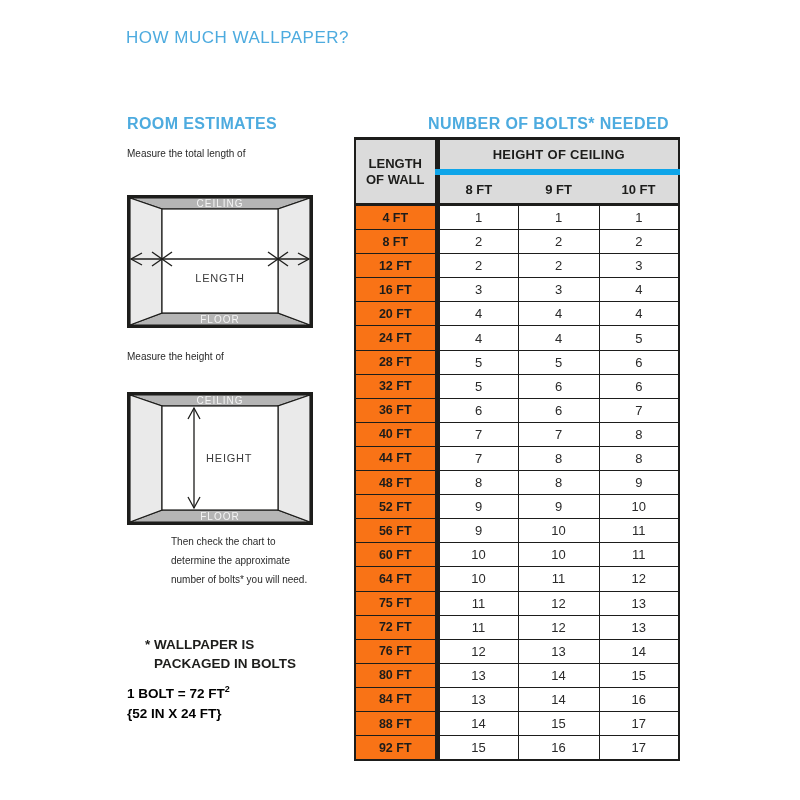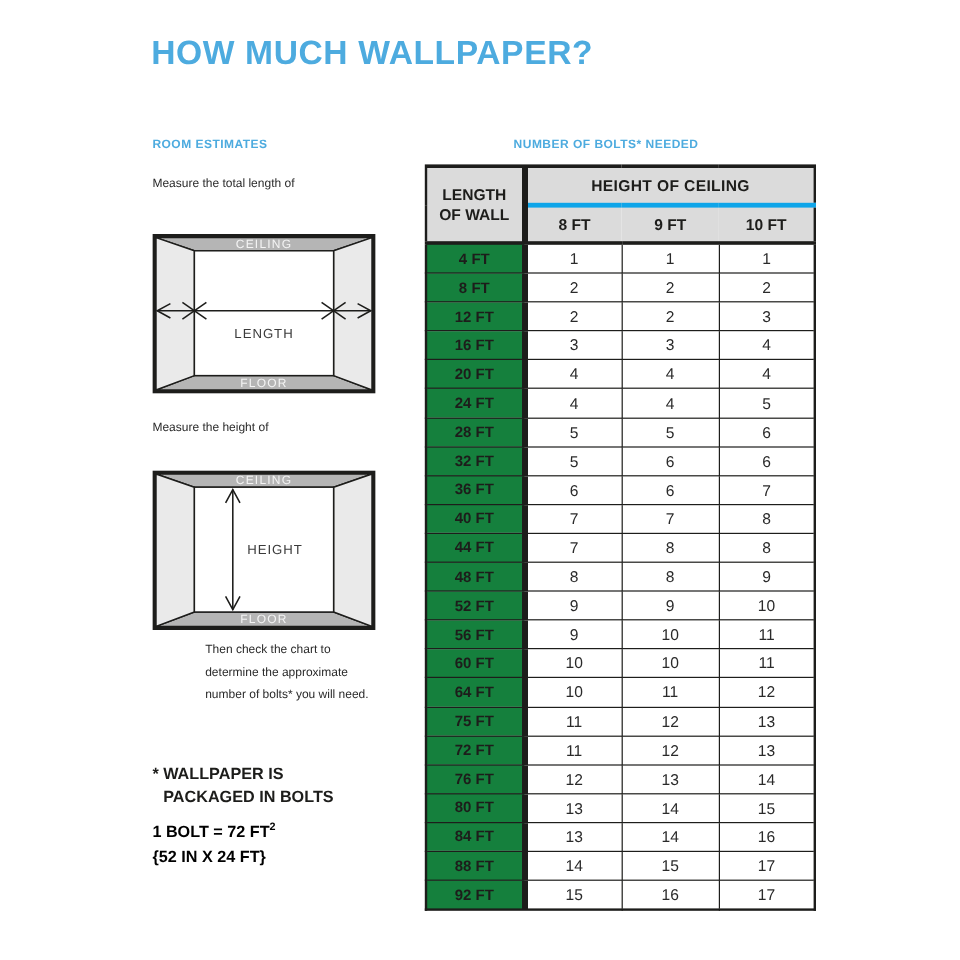--- a/index.html
+++ b/index.html
@@ -4,35 +4,35 @@
 <style>
   html,body{margin:0;padding:0;}
   body{
     width:800px;height:800px;position:relative;background:#ffffff;
     font-family:"Liberation Sans", sans-serif;color:#231f20;overflow:hidden;
   }
   .abs{position:absolute;}
 
   
   .main-title{
-    left:126px;top:28px;font-size:28px;font-weight:bold;letter-spacing:0.5px;
+    left:126px;top:28px;font-size:17px;font-weight:normal;letter-spacing:0.5px;
     color:#4dabdf;white-space:nowrap;
   }
   .section-heading{
-    font-size:10px;font-weight:bold;letter-spacing:0.4px;color:#4dabdf;white-space:nowrap;
+    font-size:16px;font-weight:bold;letter-spacing:0.4px;color:#4dabdf;white-space:nowrap;
   }
   .left-heading{left:127px;top:115px;}
   .table-heading{left:428px;top:115px;}
 
   
   .body-text{font-size:10px;line-height:19px;color:#2a2a2a;}
   .step1{left:127px;top:144px;}
   .step2{left:127px;top:347px;}
   .step3{left:127px;top:532px;margin-left:44px;}
-  .footnote{left:127px;top:635px;font-size:13.5px;font-weight:bold;line-height:19px;color:#1d1d1b;}
+  .footnote{left:145px;top:635px;font-size:13.5px;font-weight:bold;line-height:19px;color:#1d1d1b;}
   .footnote .indent{padding-left:9px;}
   .bolt-info{left:127px;top:679px;font-size:13.5px;font-weight:bold;line-height:20px;color:#000000;}
   .bolt-info sup{font-size:9px;}
 
   
   .diagram1{left:127px;top:195px;}
   .diagram2{left:127px;top:392px;}
   svg text{font-family:"Liberation Sans", sans-serif;}
 
   
@@ -43,31 +43,31 @@
   }
   table.bolts th{
     background:#dbdbdb;font-size:13px;font-weight:bold;text-align:center;
     color:#1d1d1b;padding:0;
   }
   table.bolts th.corner{
     border-right:5px solid #1d1d1b;border-bottom:3px solid #1d1d1b;
     font-size:13px;line-height:16px;
   }
   table.bolts th.group{
-    border-bottom:4px solid #0ea5e9;height:29px;letter-spacing:0.3px;
+    border-bottom:6px solid #0ea5e9;height:29px;letter-spacing:0.3px;
   }
   table.bolts th.sub{
     border-bottom:3px solid #1d1d1b;height:28px;
   }
   table.bolts td{
     font-size:13px;text-align:center;height:23.1px;padding:0;
     border:1.5px solid #1d1d1b;color:#2a2a2a;
   }
   table.bolts td.rowhead{
-    background:#15803d;font-weight:bold;font-size:12.5px;color:#1d1d1b;
+    background:#f97316;font-weight:bold;font-size:12.5px;color:#1d1d1b;
     border-right:5px solid #1d1d1b;
   }
 </style>
 </head>
 <body>
 
 <div class="abs main-title">HOW MUCH WALLPAPER?</div>
 
 <div class="abs section-heading left-heading">ROOM ESTIMATES</div>
 

